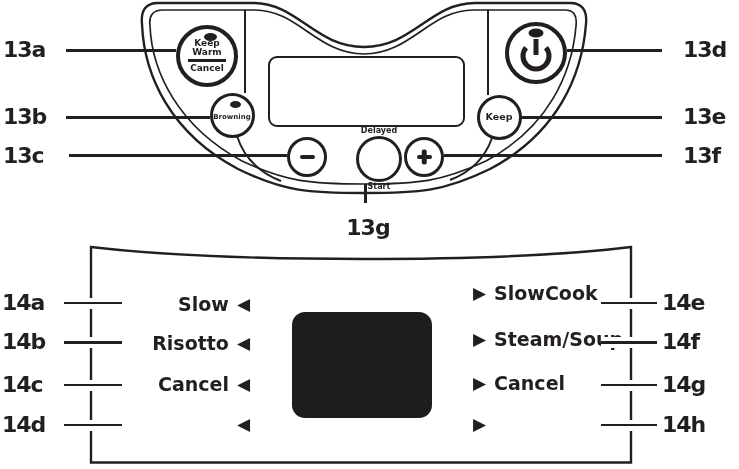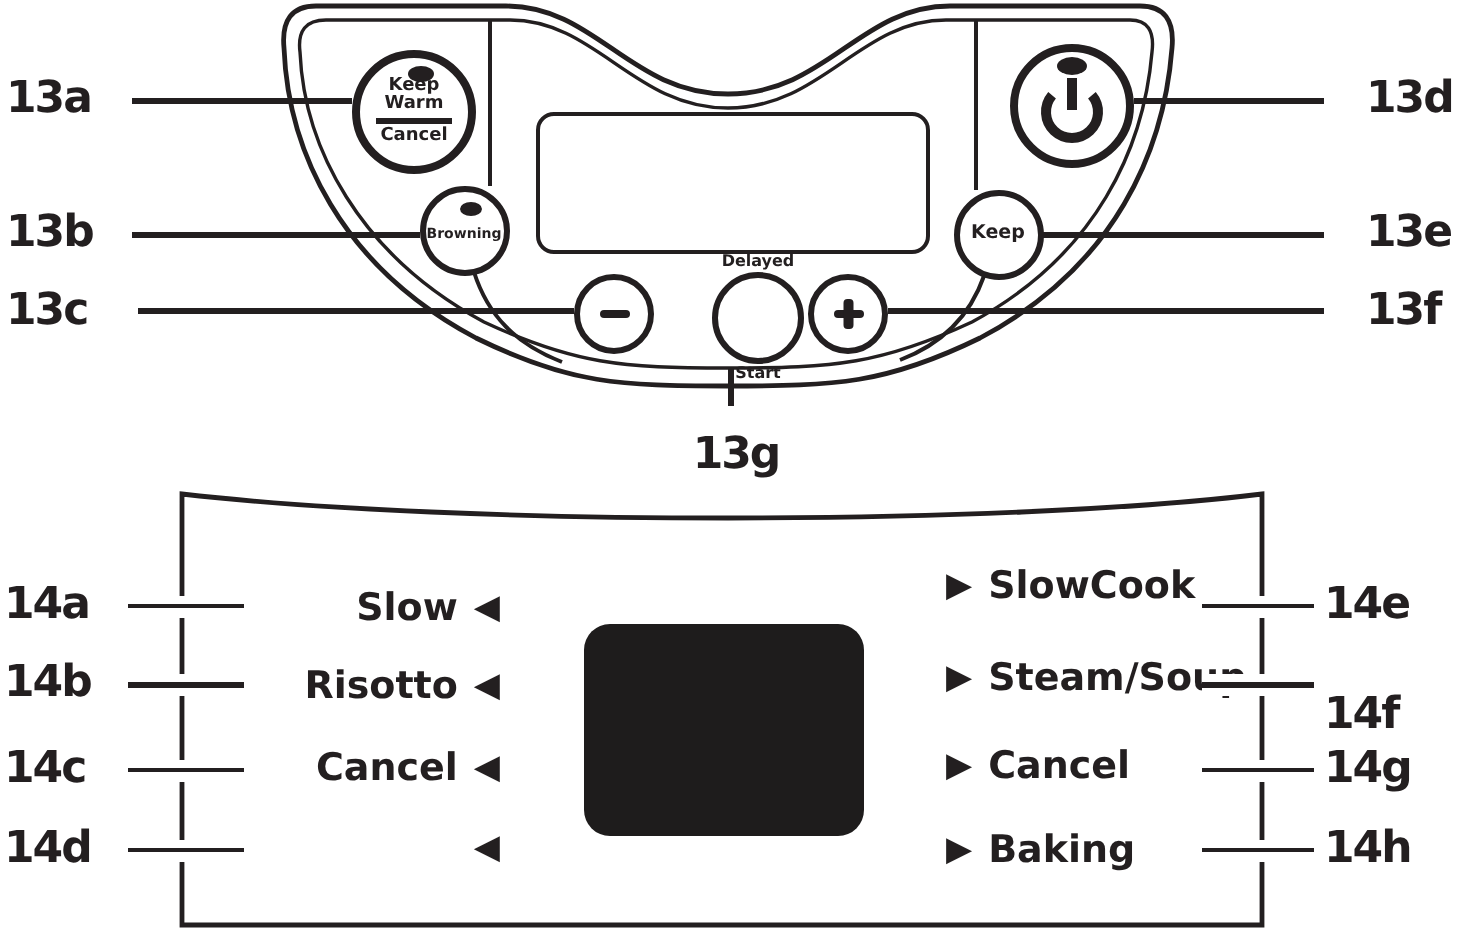--- a/index.html
+++ b/index.html
@@ -147,24 +147,20 @@
   </div>
   <div class="mrow" style="left:473px;top:374px;">
     <span class="tri">▶</span>
     <span class="lines">
       <span class="line">Cancel</span>
 
     </span>
   </div>
   <div class="mrow" style="left:473px;top:416px;">
     <span class="tri">▶</span>
-    <span class="lines">
-      <span class="line">Baking</span>
-
-    </span>
   </div>
 
   <div class="band" style="left:64px;top:297.5px;width:58px;">
       <i></i>
     </div>
   <div class="band" style="left:64px;top:337px;width:58px;">
       <i></i>
     </div>
   <div class="band" style="left:64px;top:379.5px;width:58px;">
       <i></i>
@@ -183,17 +179,17 @@
     </div>
   <div class="band" style="left:601px;top:419.5px;width:56px;">
       <i></i>
     </div>
 
   <div class="callout" style="left:2px;top:286px;">14a</div>
   <div class="callout" style="left:2px;top:325px;">14b</div>
   <div class="callout" style="left:2px;top:368px;">14c</div>
   <div class="callout" style="left:2px;top:408px;">14d</div>
   <div class="callout" style="left:662px;top:286px;">14e</div>
-  <div class="callout" style="left:662px;top:325px;margin-top:16px;">14f</div>
+  <div class="callout" style="left:662px;top:325px;">14f</div>
   <div class="callout" style="left:662px;top:368px;">14g</div>
   <div class="callout" style="left:662px;top:408px;text-align:right;">14h</div>
 
 </div>
 
 </body></html>

